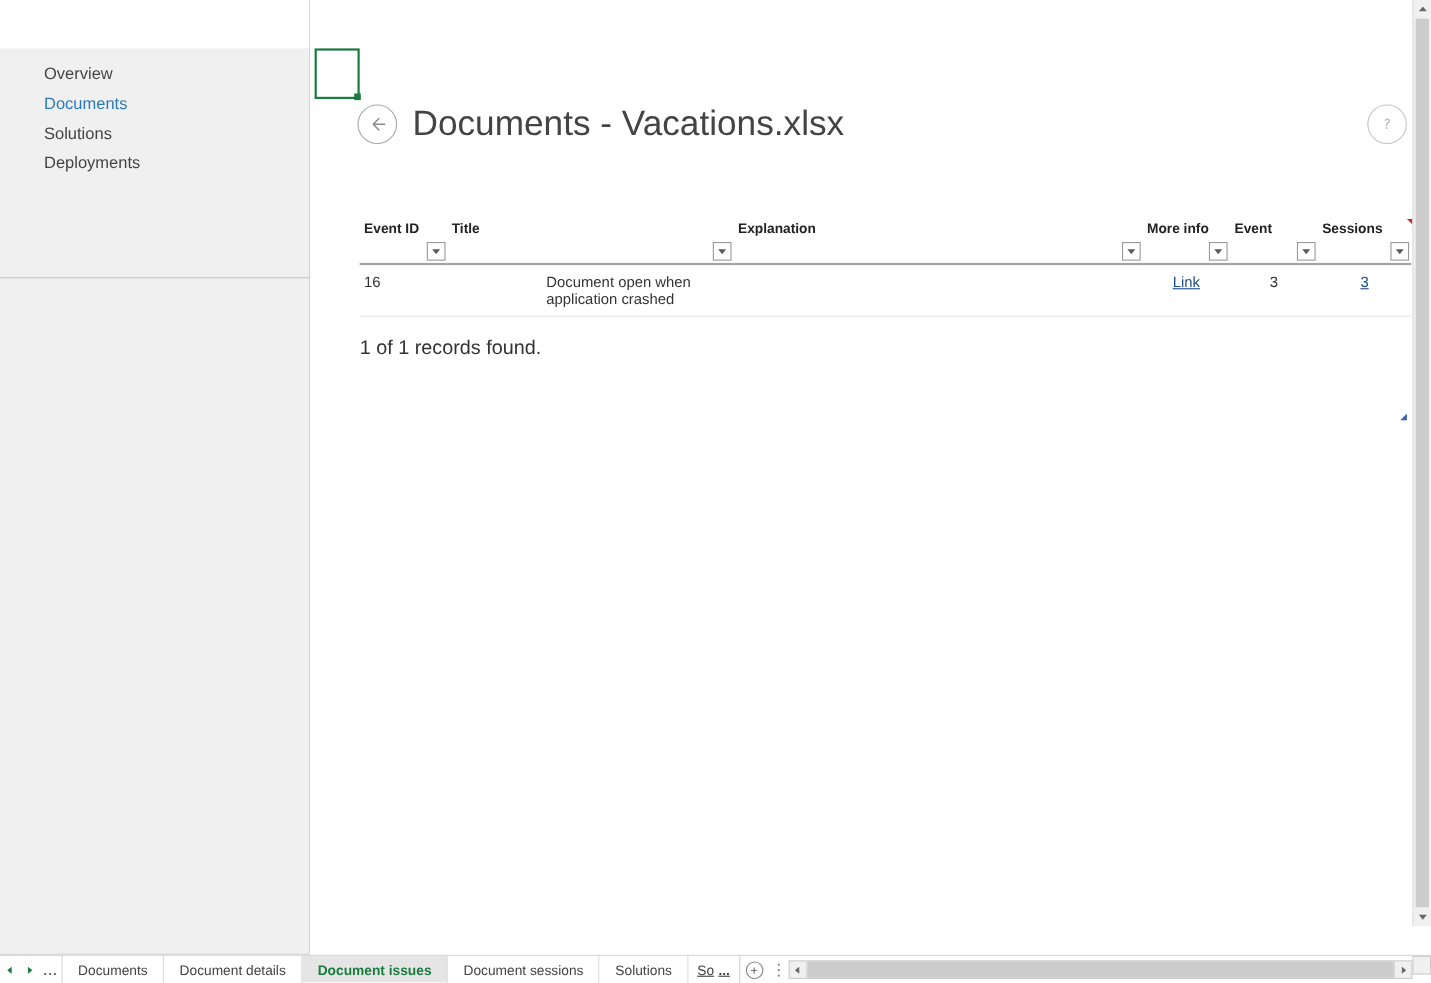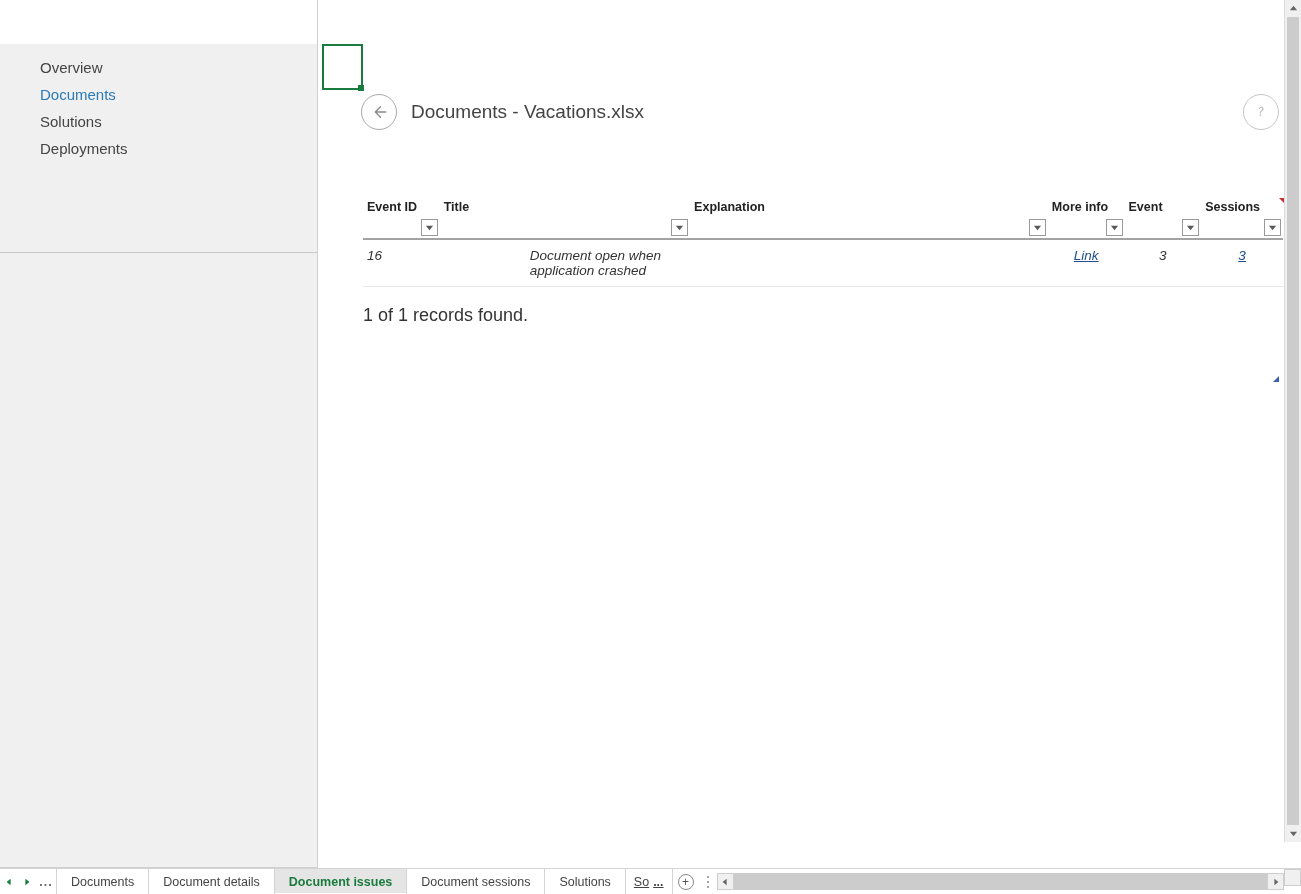--- a/index.html
+++ b/index.html
@@ -1,46 +1,46 @@
 <!DOCTYPE html>
 <html><head>
 <meta charset="utf-8">
 <style>
   * { box-sizing: border-box; margin: 0; padding: 0; }
   html, body { width: 1301px; height: 894px; font-family: "Segoe UI", Arial, sans-serif; font-size: 14px; color: #333; background: #fff; overflow: hidden; }
   .app { display: flex; flex-direction: column; width: 100%; height: 100%; }
   .workarea { display: flex; flex: 1 1 auto; position: relative; }
-  .sidebar { width: 318px; background: #f0f0f0; border-right: 1px solid #d0d0d0; border-bottom: 1px solid #d0d0d0; position: relative; }
+  .sidebar { width: 282px; background: #f0f0f0; border-right: 1px solid #d0d0d0; border-bottom: 1px solid #d0d0d0; position: relative; }
   .sidebar-top { height: 44px; background: #fff; border-bottom: none; }
   .sidebar-nav { padding: 10px 0 0 0; }
   .sidebar-item { padding: 5px 16px 5px 40px; font-size: 15px; color: #444; cursor: pointer; }
   .sidebar-item.active { color: #2a7ab9; }
   .sidebar-nav-divider { position:absolute; left:0; right:0; top:252px; height:1px; background:#c8c8c8; }
 
   .main { flex: 1 1 auto; position: relative; background: #fff; }
   .celloutline { position:absolute; left:4px; top:44px; width:41px; height:46px; border:2px solid #1a7b3e; background:#fff; }
   .celloutline::after{content:""; position:absolute; right:-3px; bottom:-3px; width:6px; height:6px; background:#1a7b3e;}
 
   .content { position:absolute; left:45px; right:18px; top:44px; bottom:0; }
   .header { display:flex; align-items:center; gap:14px; padding: 50px 0 0 0; }
   .back-btn { width:36px; height:36px; border:1.5px solid #a8a8a8; border-radius:50%; display:flex; align-items:center; justify-content:center; cursor:pointer; margin-left:-2px;}
   .back-btn svg { width:18px; height:18px; stroke:#8a8a8a; fill:none; stroke-width:1.8;}
-  .title { font-size:19px; font-weight:300; color:#444; }
+  .title { font-size:32px; font-weight:300; color:#444; }
   .help-btn { width:36px; height:36px; border:1.5px solid #c4c4c4; border-radius:50%; display:flex; align-items:center; justify-content:center; cursor:pointer; margin-left:auto; margin-right:4px; color:#b0b0b0; font-size:22px; font-weight:400;}
   .help-btn svg{width:20px;height:20px;fill:#b8b8b8;}
 
   .table-wrap { margin-top: 70px; }
   table.data { width: 100%; border-collapse: collapse; table-layout: fixed; }
   table.data thead th { font-size:12.5px; font-weight:600; color:#222; text-align:left; vertical-align:top; padding: 0 4px 24px 4px; position:relative; border-bottom:2px solid #a3a3a3; }
   table.data thead th .hlabel{ display:block; padding-bottom:0px;}
   table.data thead th .filter{ position:absolute; bottom:2px; right:2px; width:17px; height:17px; border:1px solid #9a9a9a; background:#fff; display:flex; align-items:center; justify-content:center; cursor:pointer;}
   table.data thead th .filter svg{width:9px;height:9px; fill:#5a5a5a;}
   table.data thead th.sessions-col::before{content:""; position:absolute; top:-2px; right:-2px; width:0;height:0; border-top:6px solid #c12f2f; border-left:6px solid transparent;}
 
-  table.data tbody td { font-size:13.5px; padding:8px 4px; border-bottom:1px solid #e8e8e8; vertical-align:top; color:#333;font-style:italic; }
+  table.data tbody td { font-size:13.5px; padding:8px 4px; border-bottom:1px solid #e8e8e8; vertical-align:top; color:#333; }
   table.data tbody td.center{ text-align:center;}
   table.data tbody td a{ color:#1e4e8c; text-decoration:underline; cursor:pointer;}
 
   .records { font-size:18px; color:#333; margin-top:18px; }
   .resize-handle{ position:absolute; right:4px; top:328px; width:10px; height:10px; }
   .resize-handle::after{content:""; position:absolute; right:0; bottom:0; width:0;height:0; border-right:6px solid #3a5fb0; border-top:6px solid transparent;}
 
   
   .vscroll { position:absolute; top:0; right:0; bottom:26px; width:17px; background:#f0f0f0; border-left:1px solid #dcdcdc; }
   .vscroll .arrow{height:17px; display:flex; align-items:center; justify-content:center; background:#f0f0f0; cursor:pointer;}

